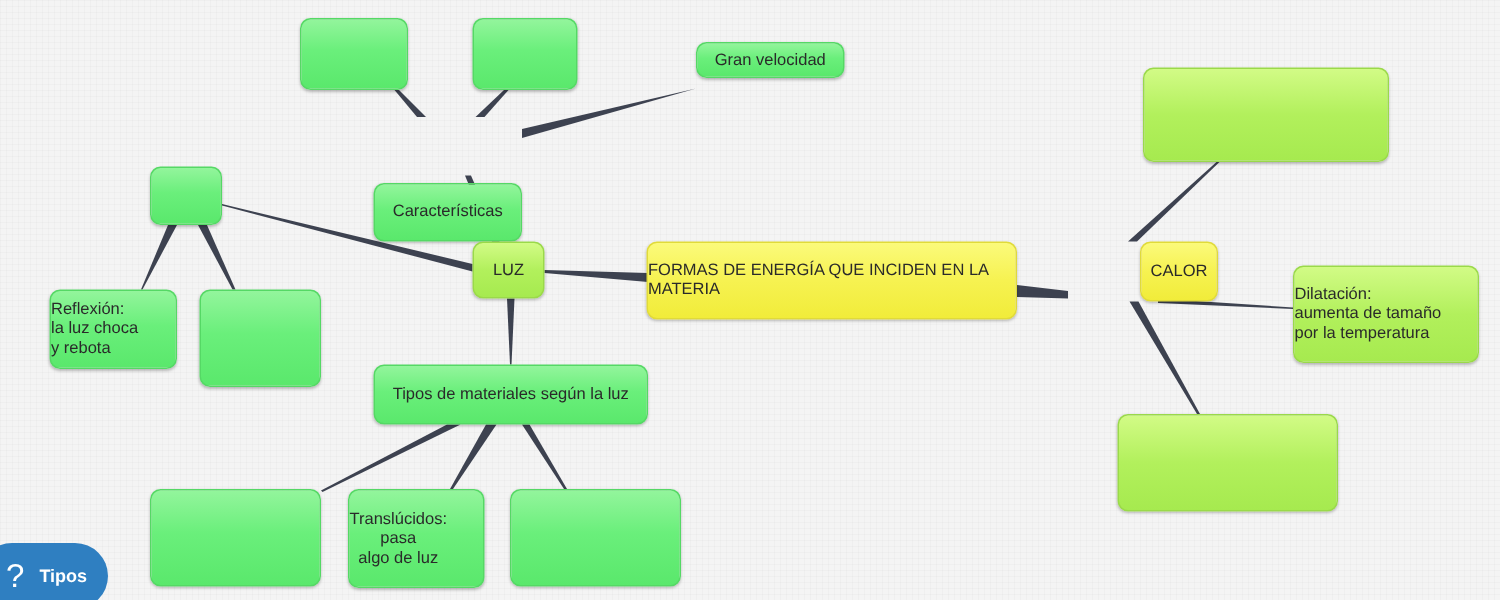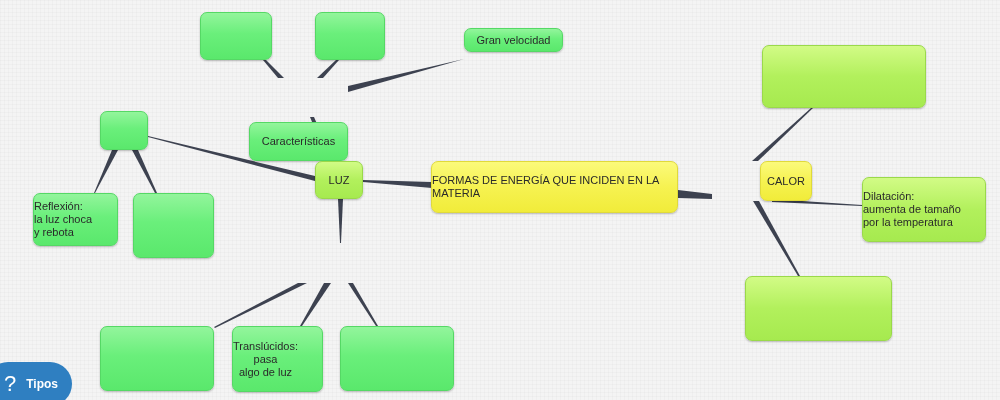--- a/index.html
+++ b/index.html
@@ -136,20 +136,23 @@
   <div class="node green left" style="left:33px; top:193px; width:85px; height:53px;">
     <span class="txt">Reflexión:
 la luz choca
 y rebota</span>
   </div>
 
   <div class="node green center" style="left:133px; top:193px; width:81px; height:65px;">
     <span class="txt"></span>
   </div>
 
+  <div class="node green center" style="left:249px; top:243px; width:183px; height:40px;">
+    <span class="txt">Tipos de materiales según la luz</span>
+  </div>
 
   <div class="node green center" style="left:100px; top:326px; width:114px; height:65px;">
     <span class="txt"></span>
   </div>
 
   <div class="node green left" style="left:232px; top:326px; width:91px; height:66px;text-align:center;">
     <span class="txt">Translúcidos:
 pasa
 algo de luz</span>
   </div>

